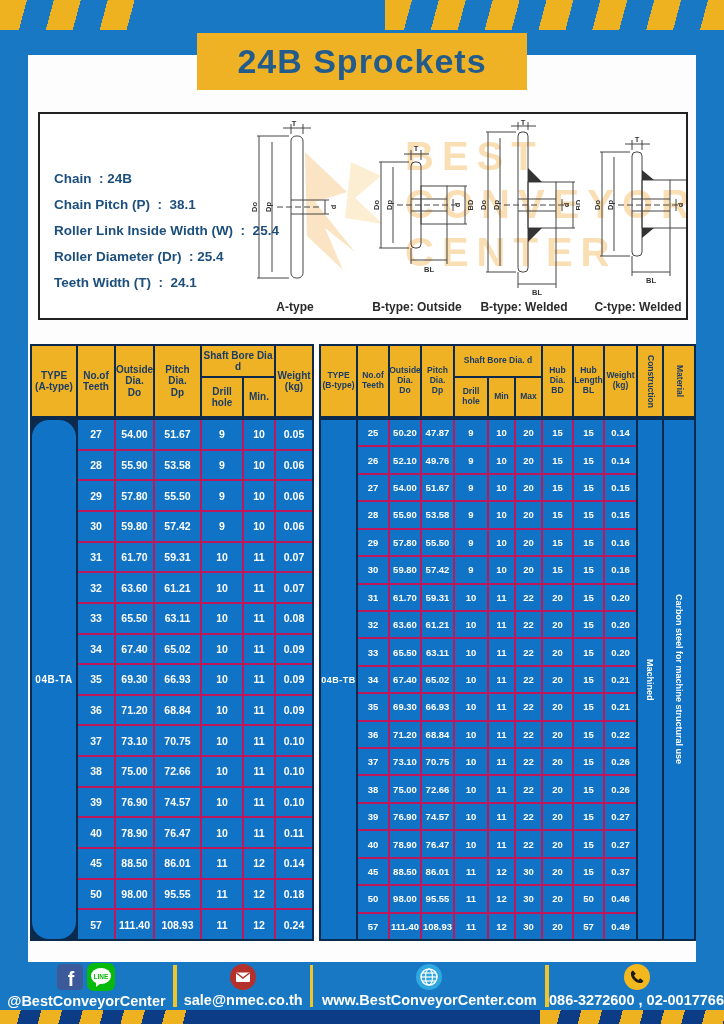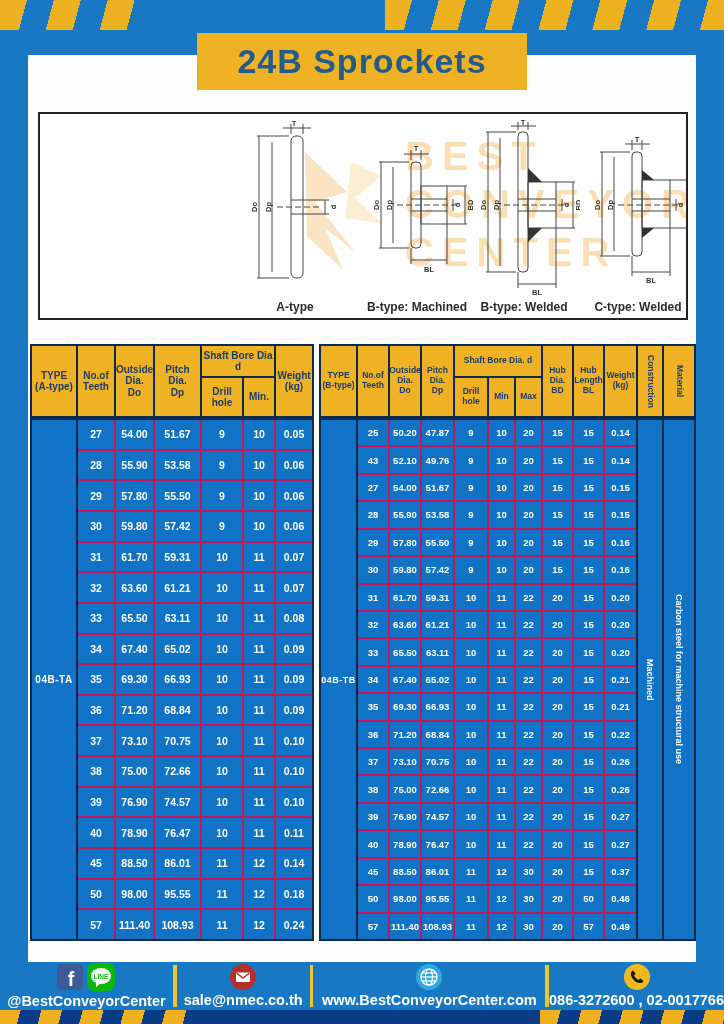--- a/index.html
+++ b/index.html
@@ -45,21 +45,21 @@
   .ltable .thead { grid-template-columns:44px 36px 37px 45px 40px 30px 1fr; grid-template-rows:30px 1fr; }
   .rtable .thead { grid-template-columns:35px 30px 30px 31px 32px 25px 25px 29px 29px 31px 24px 1fr; grid-template-rows:30px 1fr; }
   .th { background:#f0b225; color:#1b3c66; font-weight:bold; display:flex; align-items:center; justify-content:center;
         text-align:center; white-space:pre-line; line-height:1.15; }
   .ltable .th { font-size:10px; }
   .rtable .th { font-size:8.5px; }
   .th.span2 { grid-row:1/3; }
   .th.vert { writing-mode:vertical-rl; }
   .tbody-wrap { display:flex; gap:2px; background:#0c2a4e; border:2px solid #0c2a4e; height:523px; }
   .type-col { background:#1173c6; color:#fff; font-weight:bold; display:flex; align-items:center; justify-content:center; letter-spacing:.5px; }
-  .ltable .type-col { width:44px; font-size:10px; }
+  .ltable .type-col { width:44px; font-size:10px;border-radius:17px; }
   .rtable .type-col { width:35px; font-size:9px; }
   .tbody { display:grid; gap:2px; grid-auto-rows:1fr; background:#be185d; flex:1; }
   .ltable .tbody { grid-template-columns:36px 37px 45px 40px 30px 1fr; }
   .rtable .tbody { grid-template-columns:30px 30px 31px 32px 25px 25px 29px 29px 1fr; }
   .trow { display:contents; }
   .td { background:#1173c6; color:#fff; font-weight:bold; display:flex; align-items:center; justify-content:center; }
   .ltable .td { font-size:10.5px; }
   .rtable .td { font-size:9.5px; }
   .side-col { background:#1173c6; color:#fff; font-weight:bold; writing-mode:vertical-rl;
               display:flex; align-items:center; justify-content:center; font-size:9px; text-align:center; }
@@ -93,20 +93,27 @@
         <path d="M20 20 L62 60 L30 70 L70 120 L40 96 L58 138 L22 104 Z" fill="#f2a93c" opacity="0.8"></path>
         <path d="M66 30 L96 44 L70 66 L98 92 L60 86 Z" fill="#f6c96e" opacity="0.8"></path>
       </svg>
       <div class="wm-text">
         <div>BEST</div>
         <div>CONVEYOR</div>
         <div>CENTER</div>
       </div>
     </div>
 
+    <div class="specs">
+      <div>Chain  : 24B</div>
+      <div>Chain Pitch (P)  :  38.1</div>
+      <div>Roller Link Inside Width (W)  :  25.4</div>
+      <div>Roller Diameter (Dr)  : 25.4</div>
+      <div>Teeth Width (T)  :  24.1</div>
+    </div>
 
     <div class="figure fig1">
       <svg width="112" height="178" viewBox="0 0 112 178">
         <line x1="52" y1="14" x2="52" y2="4"></line>
           <line x1="64" y1="14" x2="64" y2="4"></line>
         <line x1="44" y1="8" x2="72" y2="8"></line>
         <text x="55" y="6" text-anchor="middle">T</text>
         <rect x="52" y="16" width="12" height="142" rx="5"></rect>
         <line x1="52" y1="80" x2="64" y2="80"></line>
           <line x1="52" y1="94" x2="64" y2="94"></line>
@@ -146,21 +153,21 @@
         <text transform="rotate(-90 96 85)" x="96" y="88" text-anchor="middle">d</text>
         <line x1="86" y1="66" x2="106" y2="66"></line>
           <line x1="86" y1="104" x2="106" y2="104"></line>
         <line x1="104" y1="66" x2="104" y2="104"></line>
         <text transform="rotate(-90 109 85)" x="109" y="88" text-anchor="middle">BD</text>
         <line x1="50" y1="128" x2="50" y2="144"></line>
           <line x1="86" y1="104" x2="86" y2="144"></line>
         <line x1="50" y1="140" x2="86" y2="140"></line>
         <text x="68" y="152" text-anchor="middle">BL</text>
       </svg>
-      <div class="cap">B-type: Machined</div>
+      <div class="cap">B-type: Outside</div>
     </div>
 
     <div class="figure fig3">
       <svg width="112" height="178" viewBox="0 0 112 178">
         <line x1="50" y1="10" x2="50" y2="2"></line>
           <line x1="60" y1="10" x2="60" y2="2"></line>
         <line x1="43" y1="6" x2="68" y2="6"></line>
         <text x="55" y="5" text-anchor="middle">T</text>
         <rect x="50" y="12" width="10" height="140" rx="4"></rect>
         <rect x="60" y="62" width="28" height="46"></rect>
@@ -418,21 +425,21 @@
           <div class="td">50.20</div>
           <div class="td">47.87</div>
           <div class="td">9</div>
           <div class="td">10</div>
           <div class="td">20</div>
           <div class="td">15</div>
           <div class="td">15</div>
           <div class="td">0.14</div>
         </div>
           <div class="trow">
-          <div class="td">43</div>
+          <div class="td">26</div>
           <div class="td">52.10</div>
           <div class="td">49.76</div>
           <div class="td">9</div>
           <div class="td">10</div>
           <div class="td">20</div>
           <div class="td">15</div>
           <div class="td">15</div>
           <div class="td">0.14</div>
         </div>
           <div class="trow">

